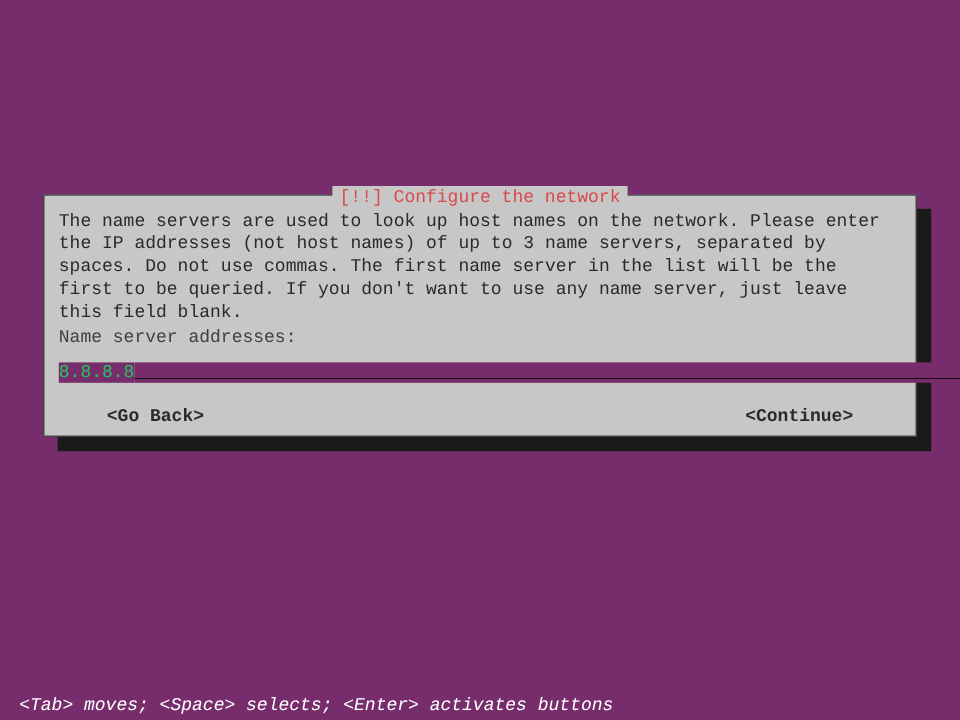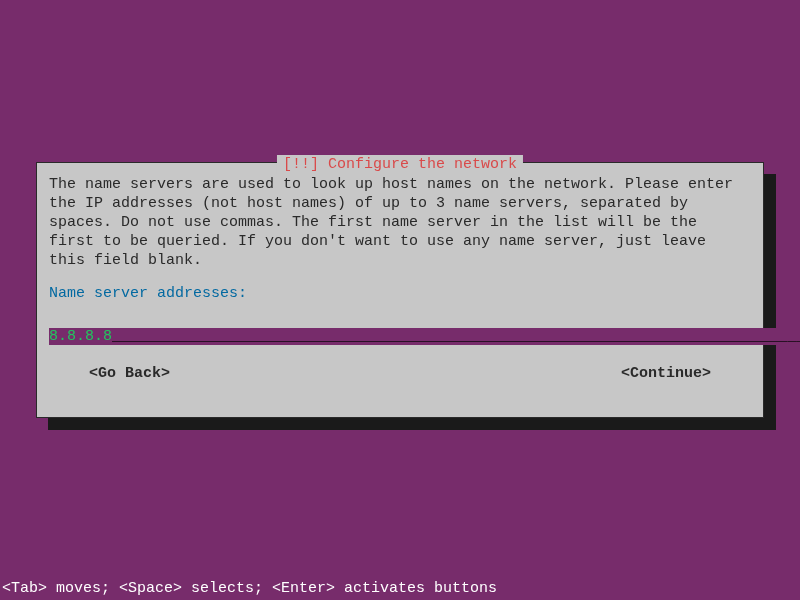--- a/index.html
+++ b/index.html
@@ -25,35 +25,35 @@
       top: 12px;
       left: 12px;
       width: 100%;
       height: 100%;
       background: #1a1a1a;
     }
     .dialog {
       position: relative;
       background: #c7c7c7;
       border: 1px solid #2a2a2a;
-      padding: 12px 12px 34px 12px;
+      padding: 12px 12px 6px 12px;
     }
     .dialog-title-line {
       position: absolute;
       top: -8px;
       left: 50%;
       transform: translateX(-50%);
       background: #c7c7c7;
       padding: 0 6px;
       color: #d94a4a;
       white-space: nowrap;
     }
     .block { }
-    .desc { color: #2a2a2a; white-space: pre-wrap; margin-bottom: 14px; }
-    .label { color: #0369a1; margin-bottom: 24px; }
+    .desc { color: #2a2a2a; white-space: pre-wrap; margin-bottom: 2px; }
+    .label { color: #404040; margin-bottom: 10px; }
     .input-line {
       display: inline-block;
       font-family: inherit;
       font-size: inherit;
       line-height: 19px;
       height: 19px;
       width: 100%;
       margin-bottom: 18px;
     }
     .input-line .value {
@@ -73,24 +73,25 @@
       padding: 0 40px;
       font-weight: bold;
     }
     .nav-btn {
       color: #2a2a2a;
       cursor: pointer;
     }
     .footer-hint {
       position: absolute;
       bottom: 2px;
-      left: 2px;
+      left: 16px;
       color: #ffffff;
       font-family: "Courier New", monospace;
       font-size: 15px;
+      font-style: italic;
     }
   </style>
 </head>
 <body>
 
 <div class="dialog-wrap">
   <div class="dialog-shadow"></div>
   <div class="dialog">
     <div class="dialog-title-line">
       <span>[!!]</span>

